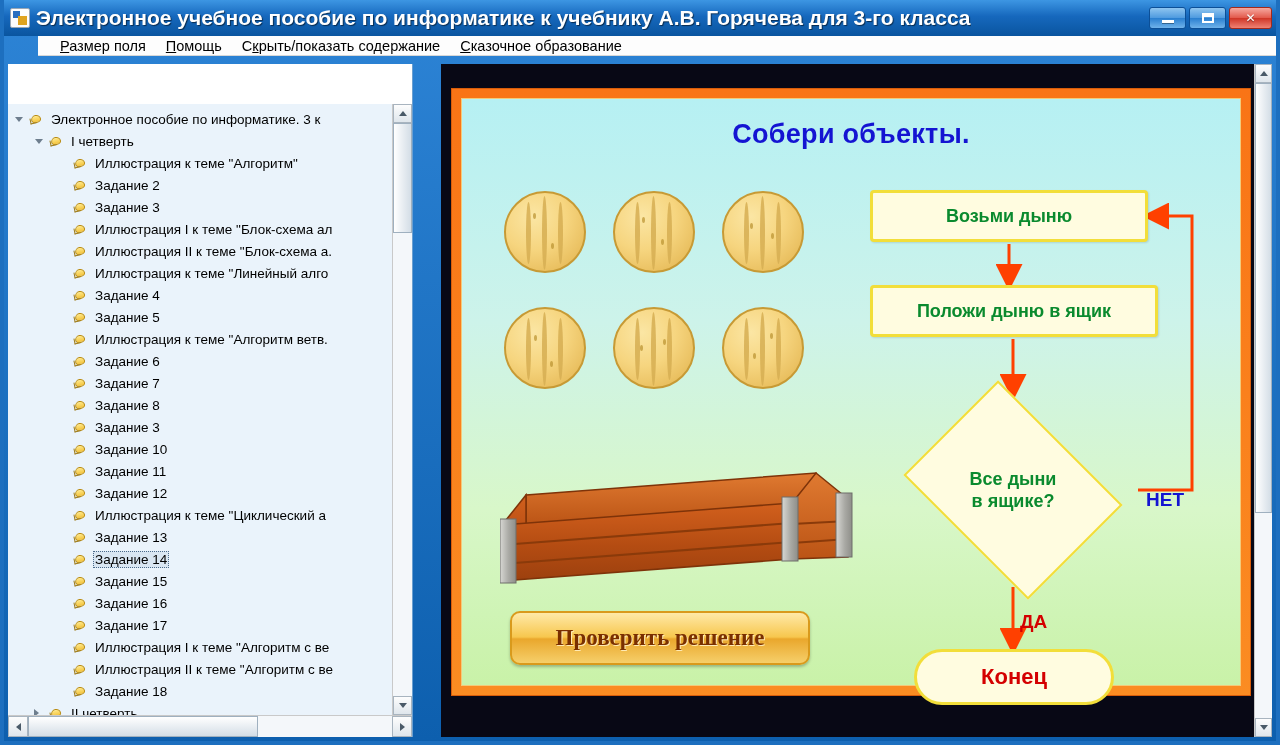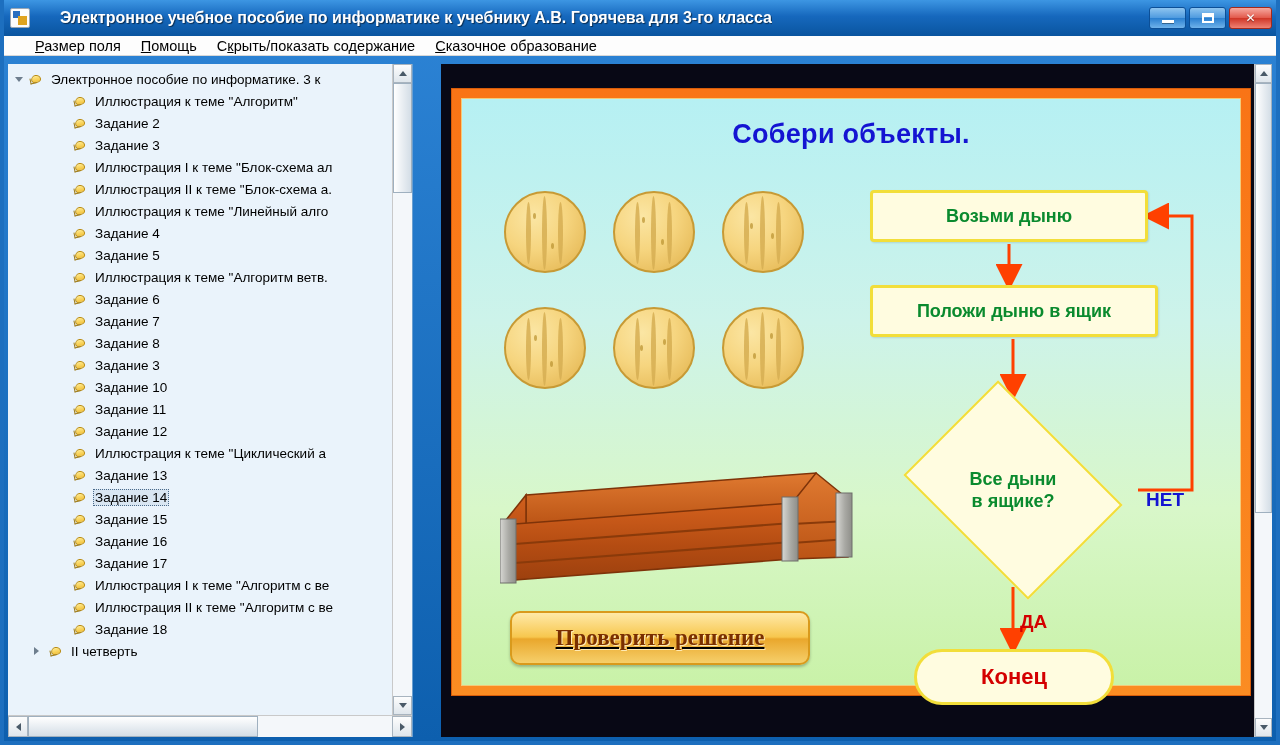--- a/index.html
+++ b/index.html
@@ -56,26 +56,25 @@
   }
   .title-icon::after {
     content: "";
     position: absolute;
     right: 2px; bottom: 2px;
     width: 9px; height: 9px;
     background: #e0a41f;
   }
   .title-text {
     color: #ffffff;
-    font-size: 16px;
+    font-size: 21px;
     font-weight: bold;
     text-shadow: 1px 1px 1px rgba(0,0,0,0.55);
     white-space: nowrap;
     overflow: hidden;
-    margin-left: 24px;
   }
   .win-buttons {
     margin-left: auto;
     display: flex;
     gap: 3px;
     align-items: center;
   }
   .win-btn {
     width: 37px; height: 22px;
     border-radius: 3px;
@@ -110,22 +109,23 @@
     box-sizing: border-box;
   }
 
   
   .menubar {
     height: 20px;
     background: #fdfdfd;
     border-bottom: 1px solid #d8d8d8;
     display: flex;
     align-items: center;
-    padding-left: 21px;
-    box-sizing: border-box;
+    padding-left: 12px;
+    box-sizing: border-box;
+    margin-left: 34px;
   }
   .menu-item {
     padding: 3px 10px;
     font-size: 14.5px;
     color: #000000;
     white-space: nowrap;
     cursor: default;
   }
   .menu-item u { text-decoration: underline; }
 
@@ -145,20 +145,21 @@
     flex-direction: column;
     position: relative;
     border-right: 1px solid #6a9fd0;
     box-sizing: border-box;
   }
   .tree-scrollwrap {
     flex: 1;
     display: flex;
     overflow: hidden;
     background: #6d28d9;
+    margin-top: 40px;
   }
   .tree {
     flex: 1;
     overflow: hidden;
     padding: 4px 0 0 0;
     background: #eaf3fb;
   }
   .tree-row {
     display: flex;
     align-items: center;
@@ -405,21 +406,20 @@
     width: 300px;
     height: 54px;
     border-radius: 10px;
     background: linear-gradient(180deg, #ffe9a8 0%, #f7c74e 48%, #eaa72c 52%, #f6cf6a 100%);
     border: 2px solid #d99a1c;
     box-shadow: 0 2px 3px rgba(0,0,0,0.25);
     display: flex;
     align-items: center;
     justify-content: center;
     box-sizing: border-box;
-    text-decoration: underline;
   }
   .check-btn span {
     font-family: "Liberation Serif", serif;
     font-size: 23px;
     font-weight: bold;
     color: #7a2f00;
     text-shadow: 1px 1px 0 #ffeab4;
   }
 
   
@@ -524,20 +524,25 @@
 
   <div class="content">
 
     <div class="tree-panel">
       <div class="tree-scrollwrap">
         <div class="tree" id="tree">
             <div class="tree-row lvl0">
               <span class="expander has open"></span>
               <span class="bullet doc"></span>
               <span class="tree-label">Электронное пособие по информатике. 3 к</span>
+            </div>
+            <div class="tree-row lvl1">
+              <span class="expander has open"></span>
+              <span class="bullet doc"></span>
+              <span class="tree-label">I четверть</span>
             </div>
             <div class="tree-row lvl2">
               <span class="expander"></span>
               <span class="bullet doc"></span>
               <span class="tree-label">Иллюстрация к теме "Алгоритм"</span>
             </div>
             <div class="tree-row lvl2">
               <span class="expander"></span>
               <span class="bullet doc"></span>
               <span class="tree-label">Задание 2</span>

